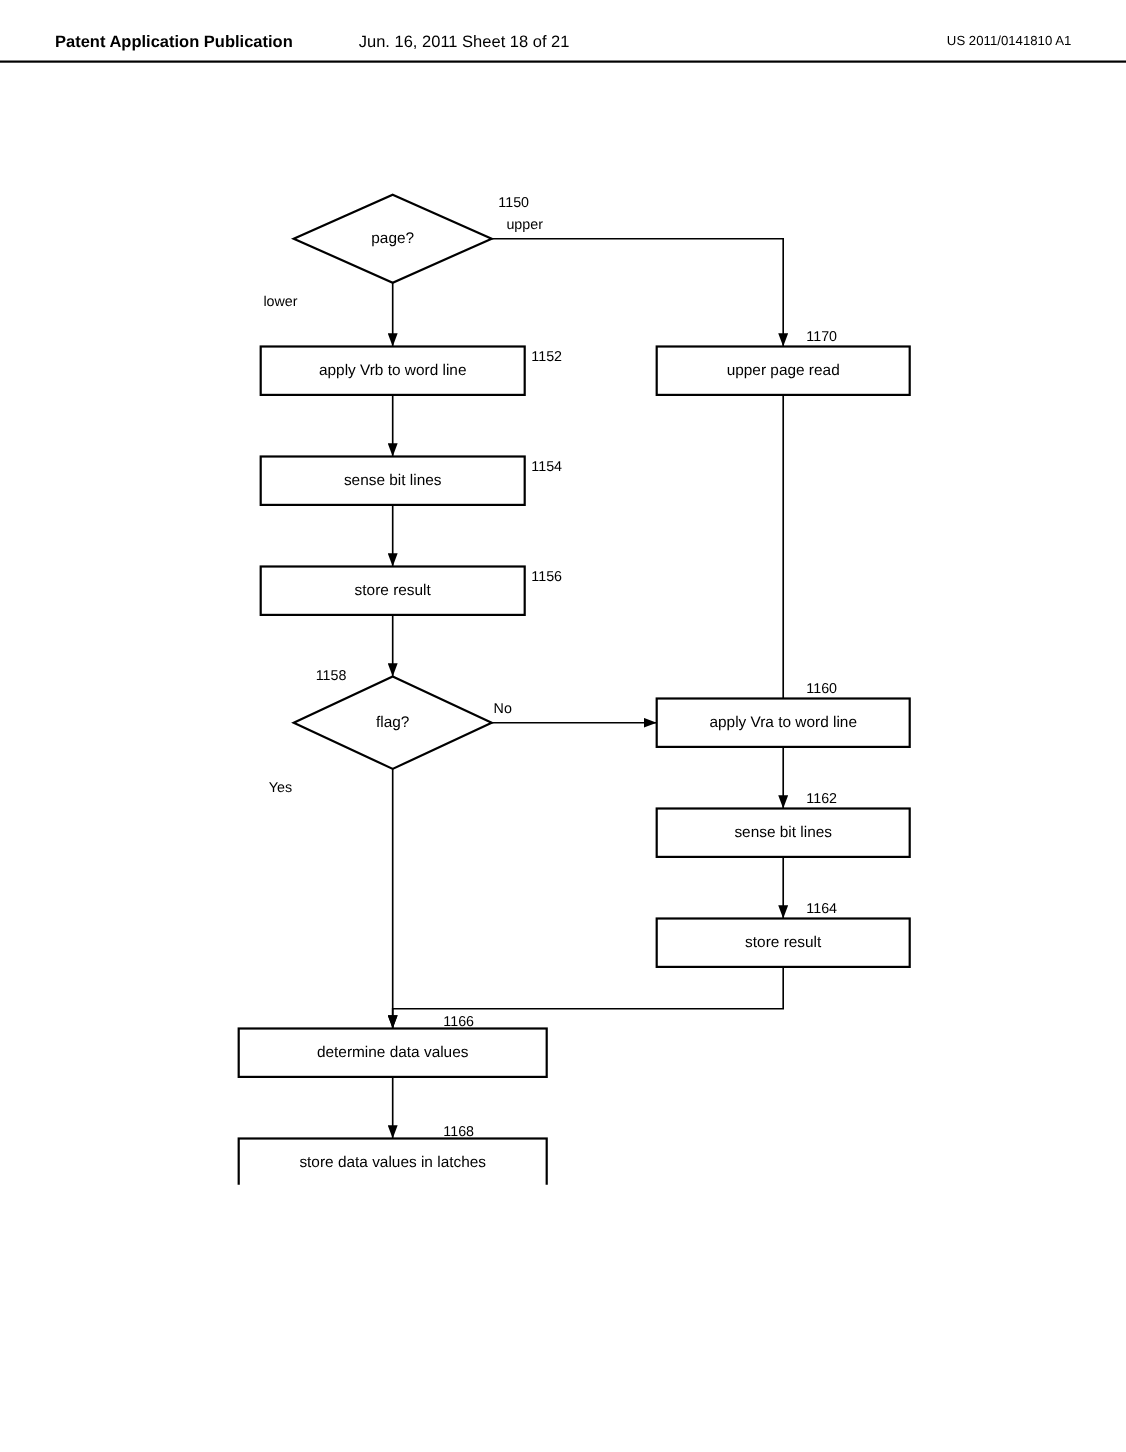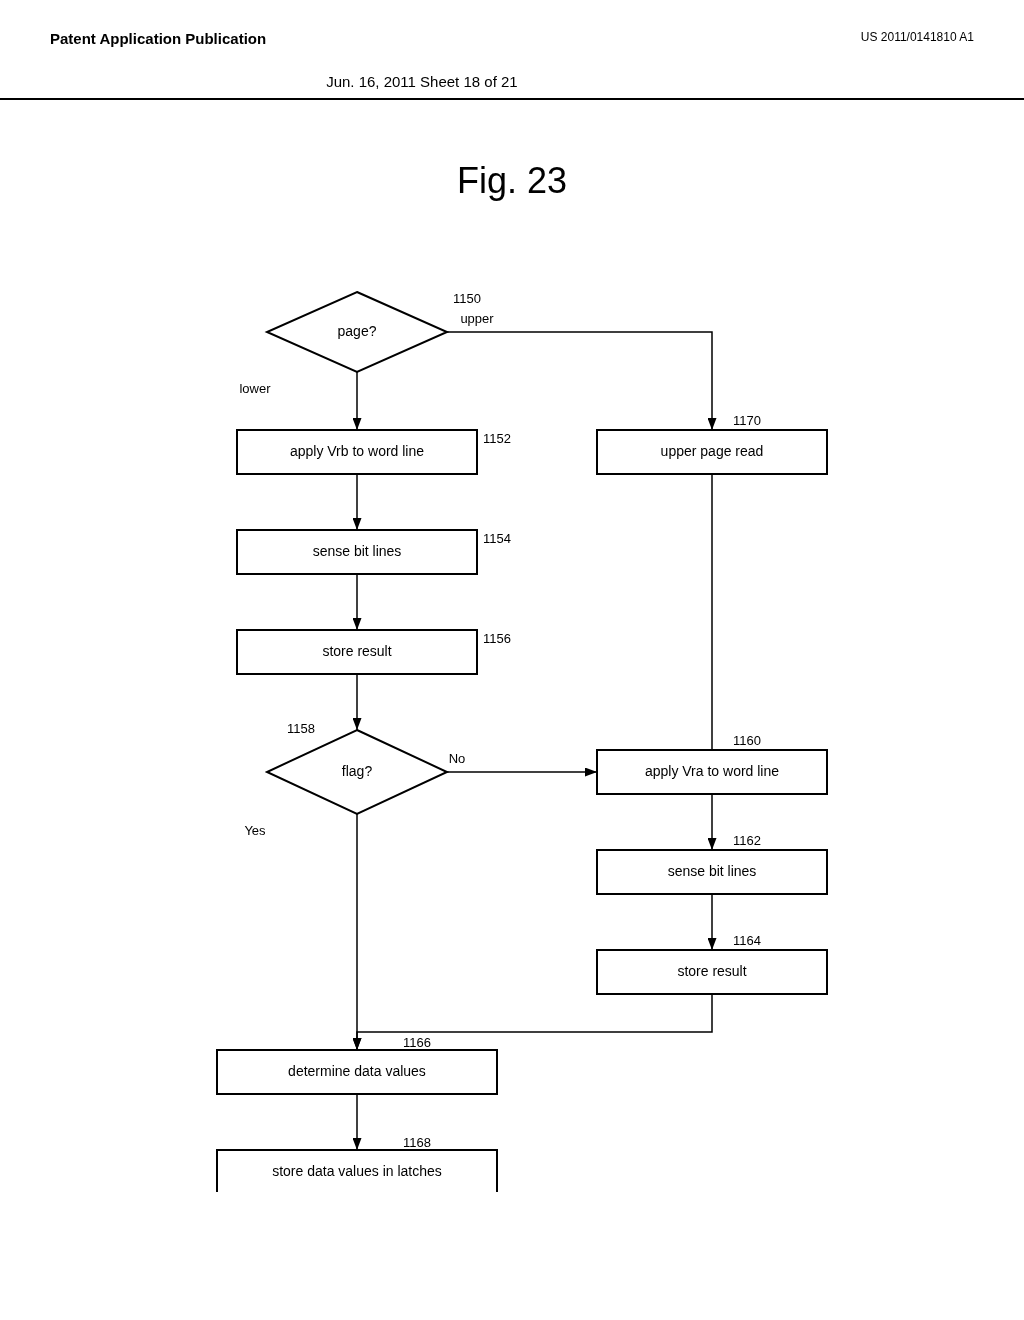--- a/index.html
+++ b/index.html
@@ -23,21 +23,20 @@
     .header-left {
       font-weight: bold;
       font-size: 15px;
       flex: 0 0 auto;
     }
 
     .header-middle {
       font-size: 15px;
       margin-left: 60px;
       flex: 0 0 auto;
-      margin-top: 43px;
     }
 
     .header-right {
       font-size: 12px;
       margin-left: auto;
       flex: 0 0 auto;
     }
 
     #diagram-area {
       position: relative;
@@ -102,21 +101,20 @@
 </head>
 <body>
 
 <div id="page-header">
   <div class="header-left">Patent Application Publication</div>
   <div class="header-middle">Jun. 16, 2011   Sheet 18 of 21</div>
   <div class="header-right">US 2011/0141810 A1</div>
 </div>
 
 <div id="diagram-area">
-  <div class="fig-title">Fig. 23</div>
 
   <svg id="flowchart" width="750" height="960" viewBox="0 0 750 960">
     <defs>
       <marker id="arrowhead" markerWidth="8" markerHeight="6" refX="8" refY="3" orient="auto">
         <polygon points="0 0, 8 3, 0 6" fill="#000"></polygon>
       </marker>
     </defs>
 
     <polygon class="diamond" points="220,60 310,100 220,140 130,100"></polygon>
     <text class="label" x="220" y="100">page?</text>

